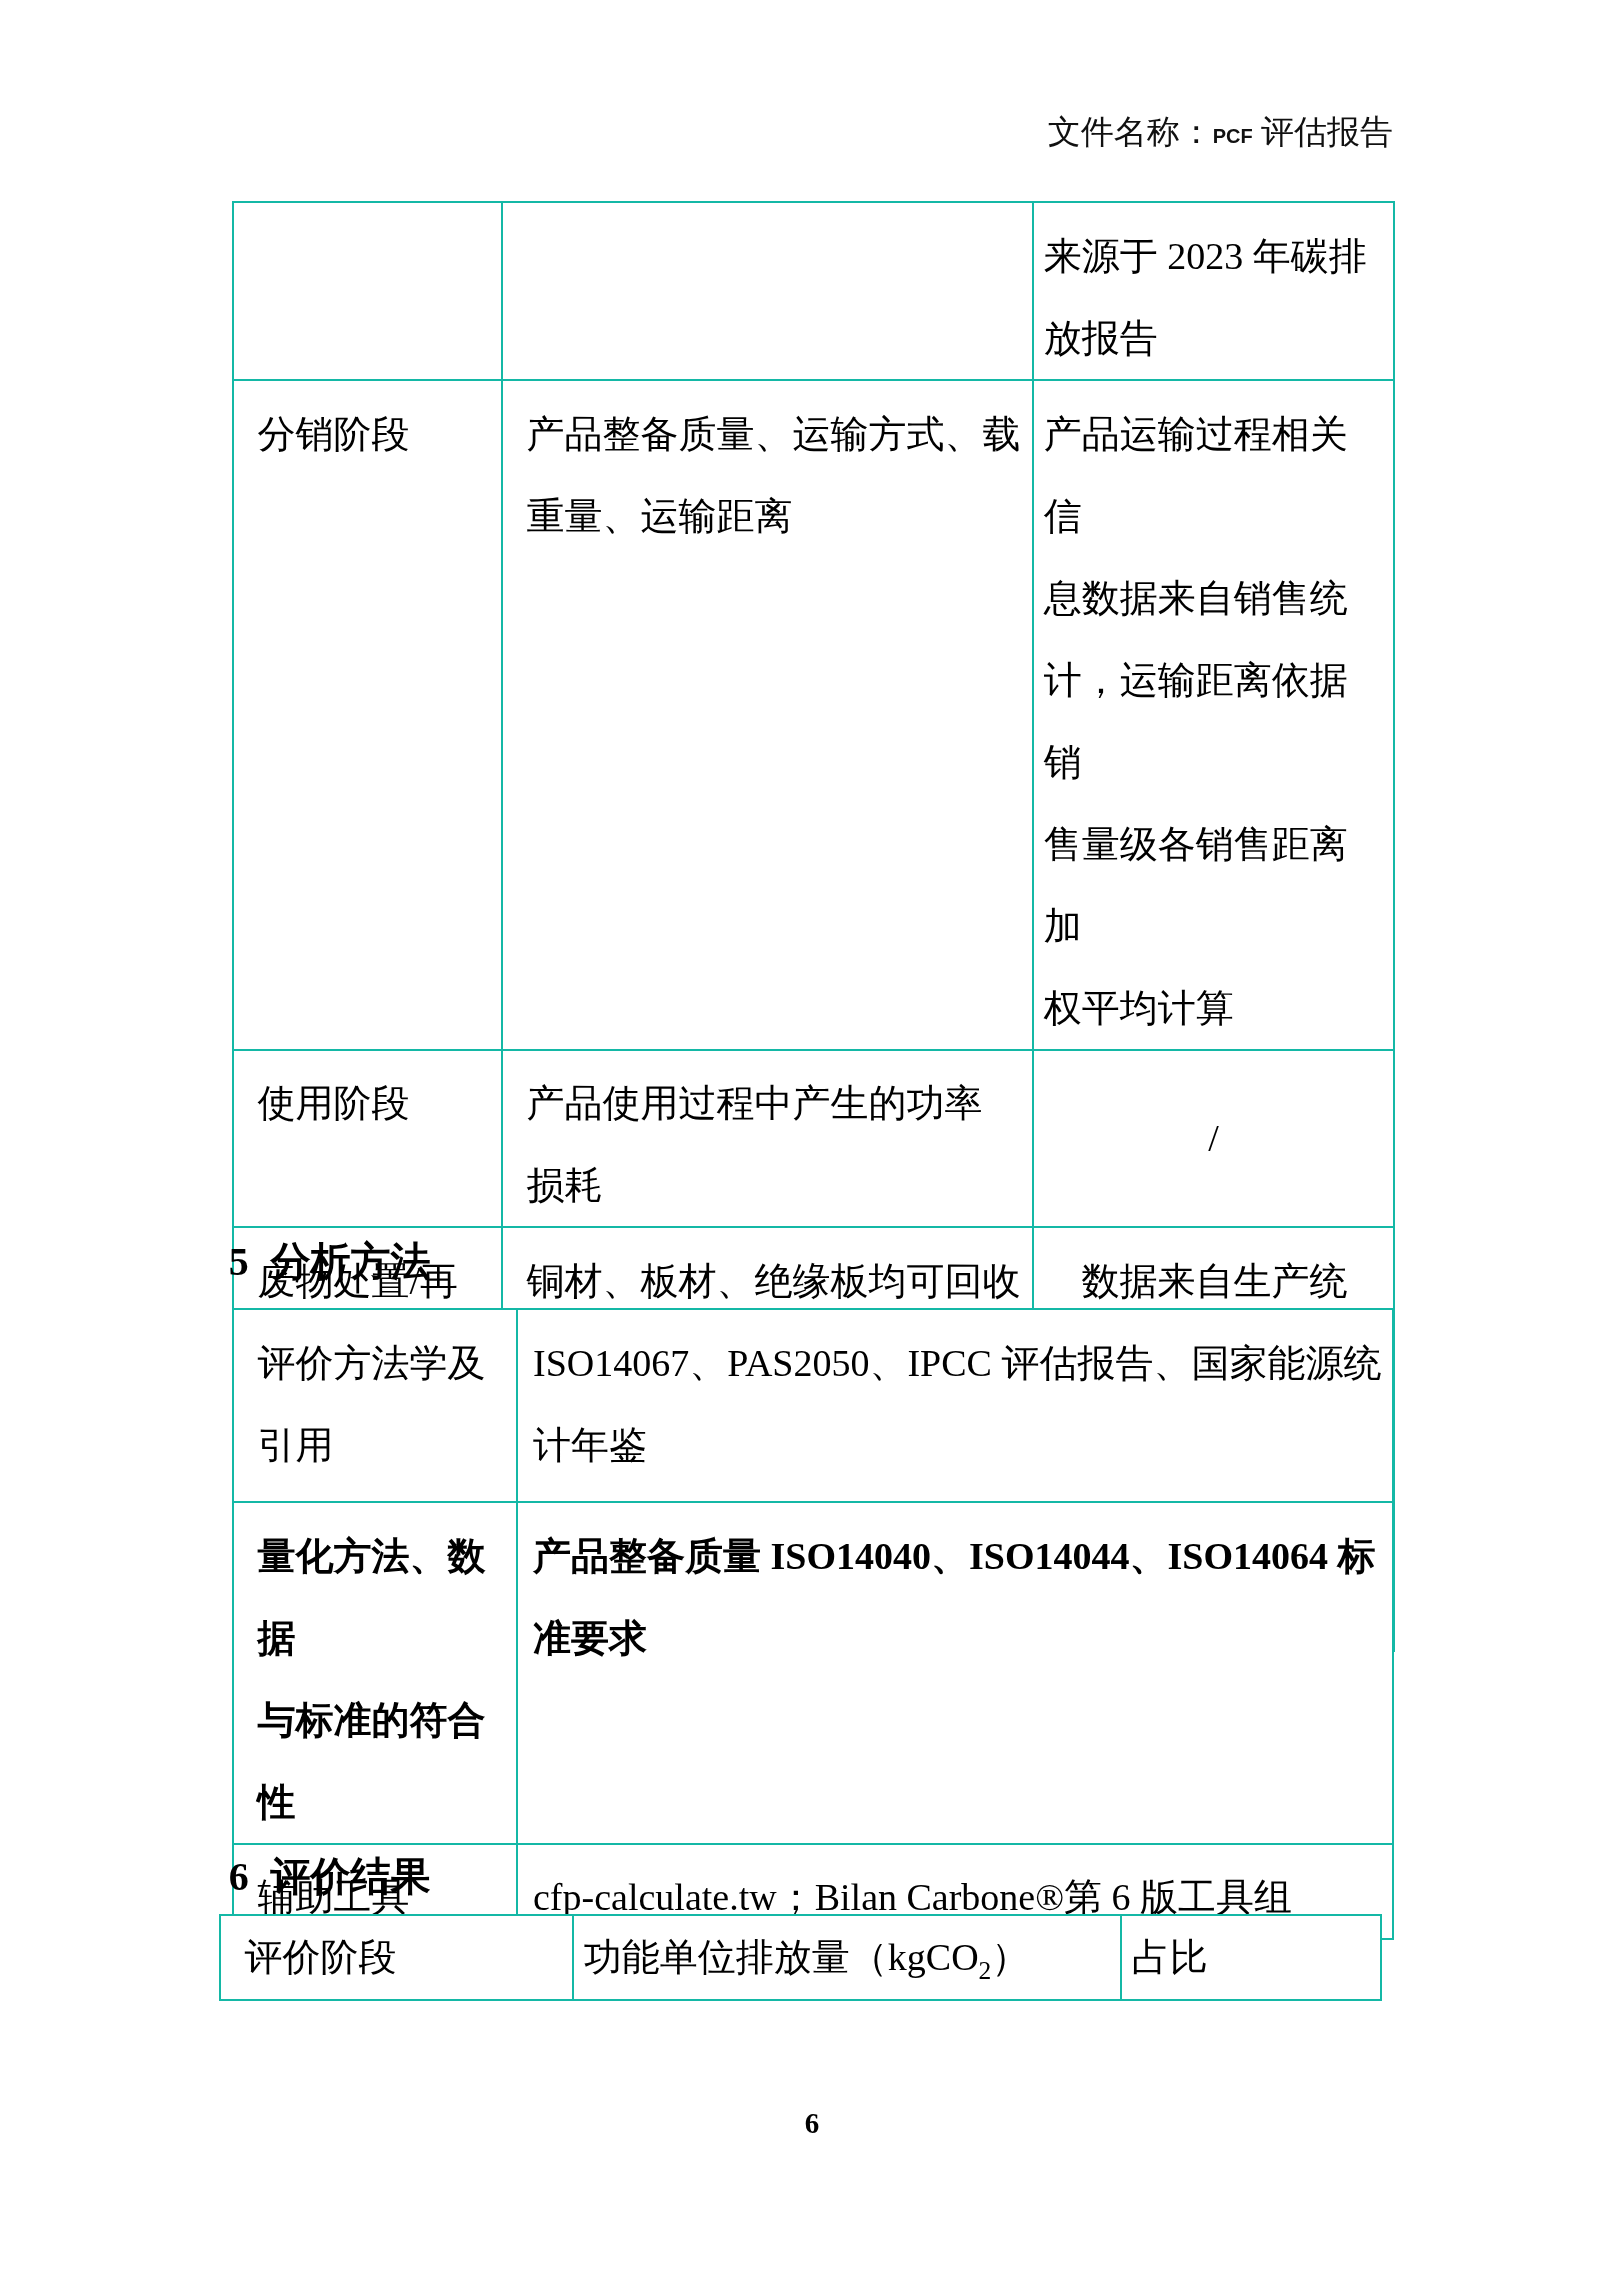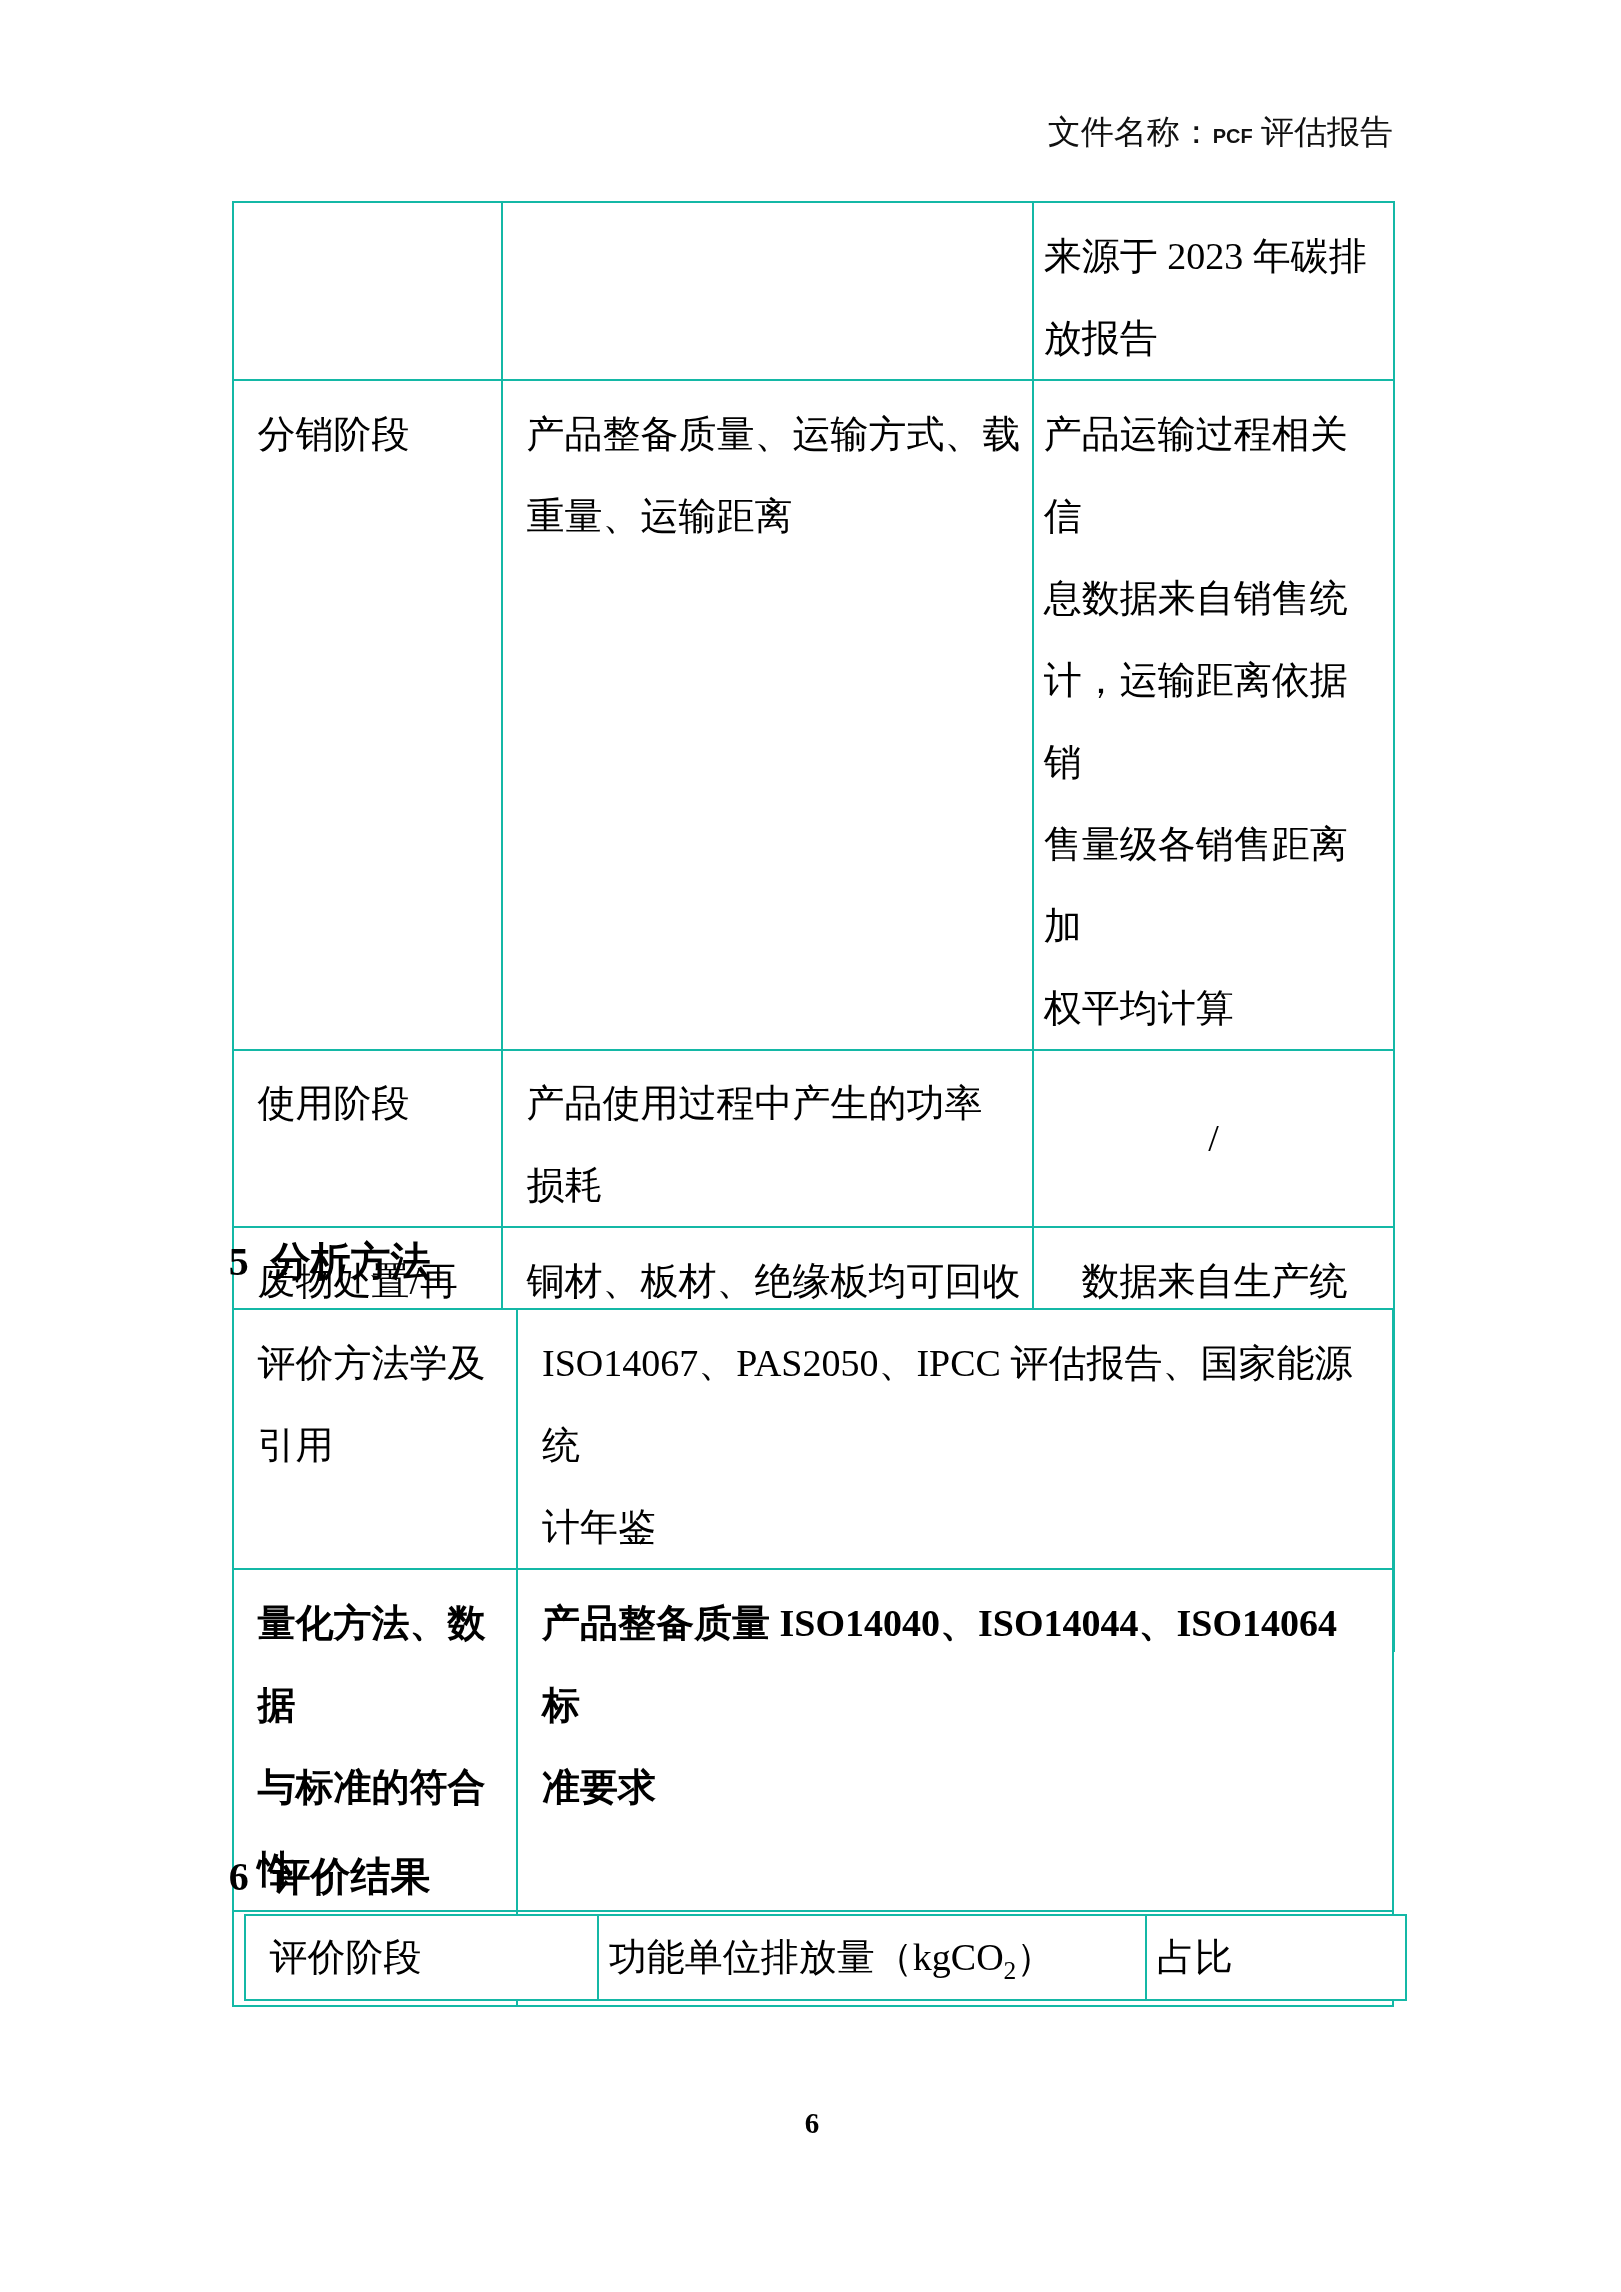--- a/index.html
+++ b/index.html
@@ -67,23 +67,23 @@
     padding: 0;
   }
   #table1 td.center-last { text-align: center; }
 
   #table2 { left: 232px; top: 1308px; width: 1160px; }
   #table2 col.c1 { width: 284px; }
   #table2 col.c2 { width: 876px; }
   #table2 tr.r-1 td { height: 179px; }
   #table2 tr.r-2 td { height: 238px; font-weight: bold; }
   #table2 tr.r-3 td { height: 76px; }
-  #table2 td.val { padding-left: 24px; }
-
-  #table3 { left: 244px; top: 1914px; width: 1160px; border-radius: 10px; }
+  #table2 td.val { padding-left: 15px; }
+
+  #table3 { left: 219px; top: 1914px; width: 1160px; border-radius: 10px; }
   #table3 col.c1 { width: 353px; }
   #table3 col.c2 { width: 548px; }
   #table3 col.c3 { width: 260px; }
   #table3 td {
     vertical-align: middle;
     line-height: 47px;
     padding: 0 9.8px 0 23.5px;
     white-space: nowrap;
   }
   #table3 tr.hd td { height: 83px; }

